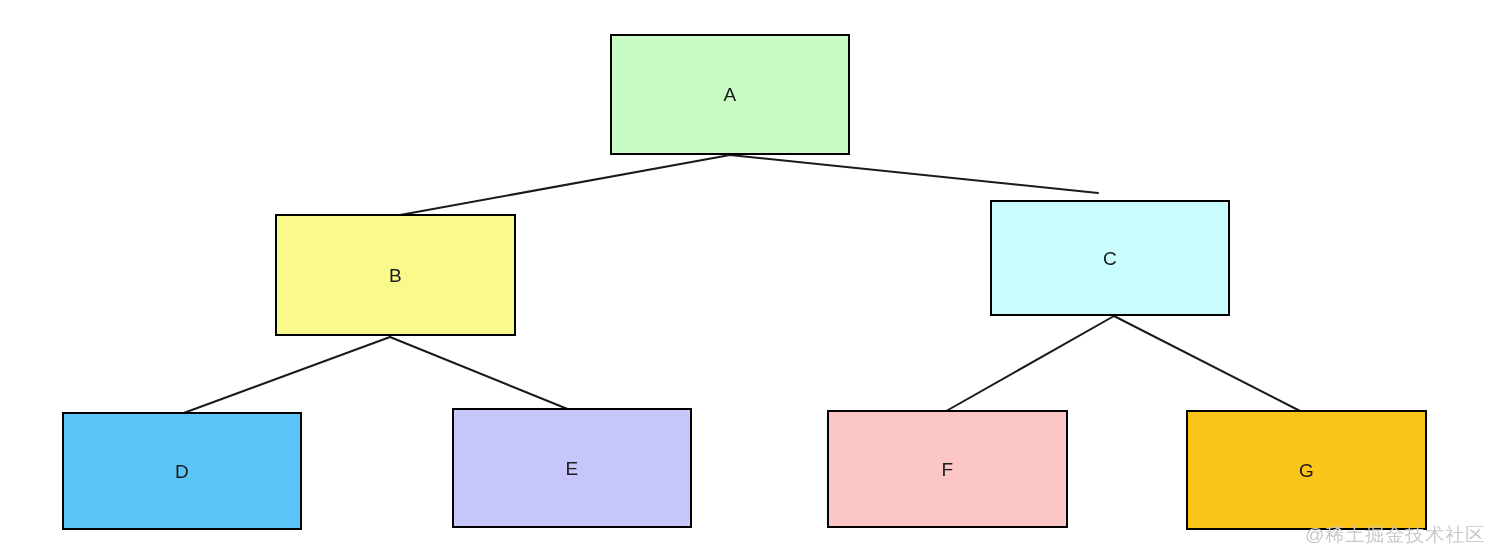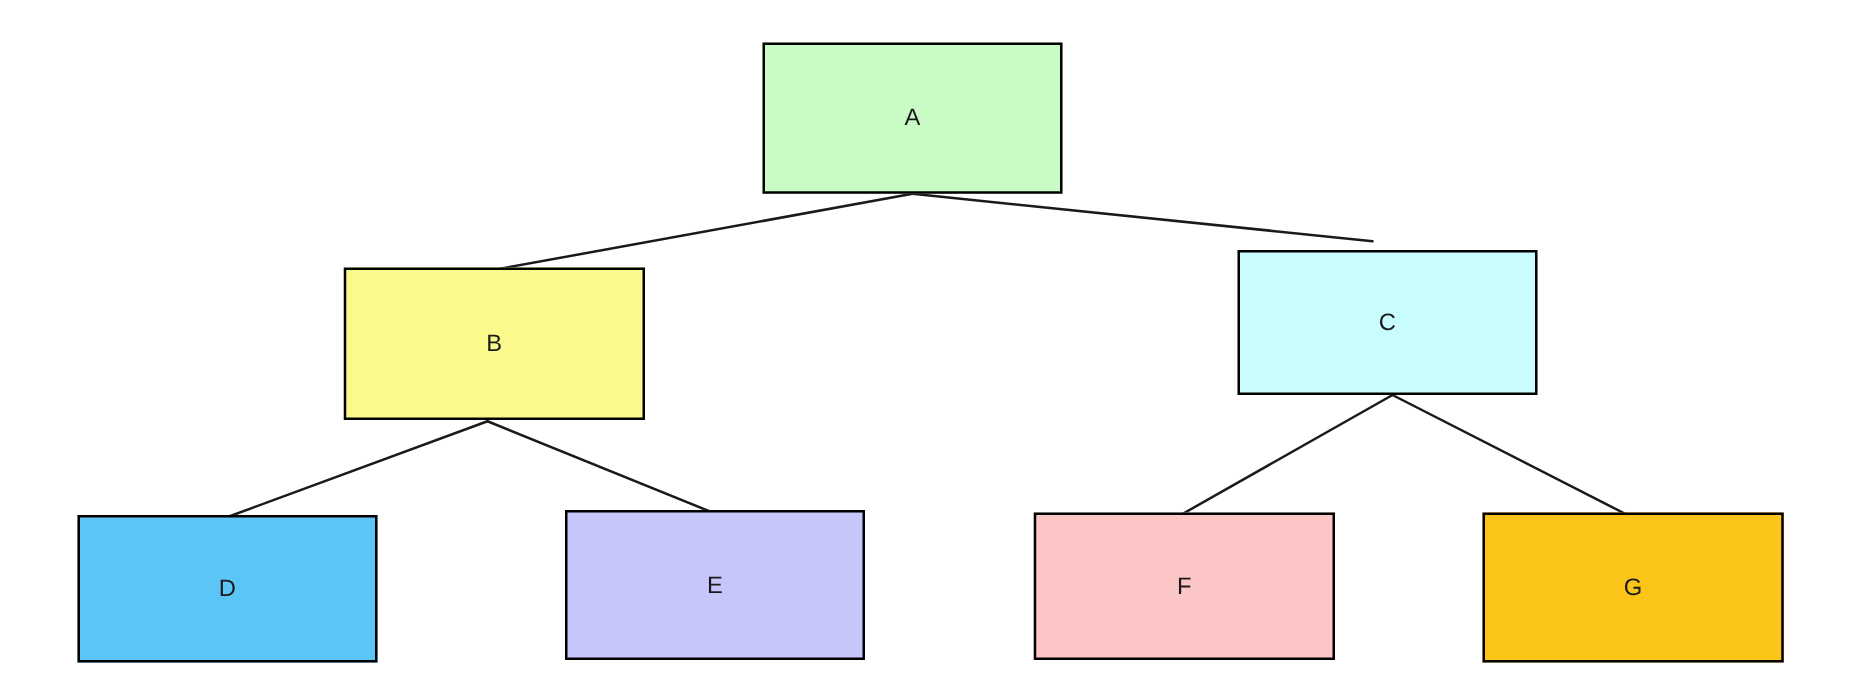--- a/index.html
+++ b/index.html
@@ -82,14 +82,15 @@
         <span class="node-label">E</span>
       </div>
       <div class="node" style="left: 827px; top: 410px; width: 241px; height: 118px; background: rgb(252, 198, 198); border-color: rgb(0, 0, 0);">
         <span class="node-label">F</span>
       </div>
       <div class="node" style="left: 1186px; top: 410px; width: 241px; height: 120px; background: rgb(251, 196, 25); border-color: rgb(0, 0, 0);">
         <span class="node-label">G</span>
       </div>
     </div>
 
+  <div class="watermark" style="left: 1305px; top: 522px; color: rgb(201, 201, 201);">@稀土掘金技术社区</div>
 
 </div>
 
 </body></html>

